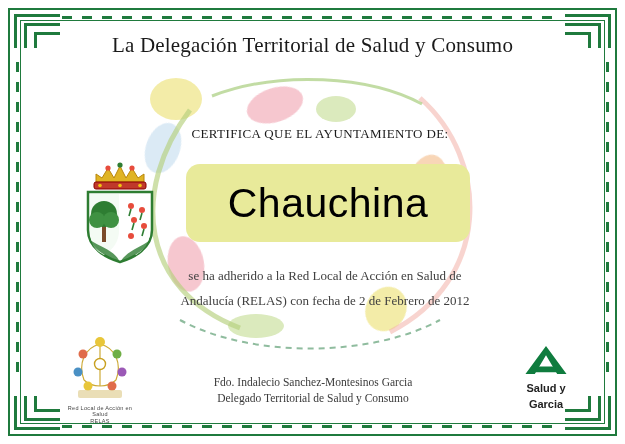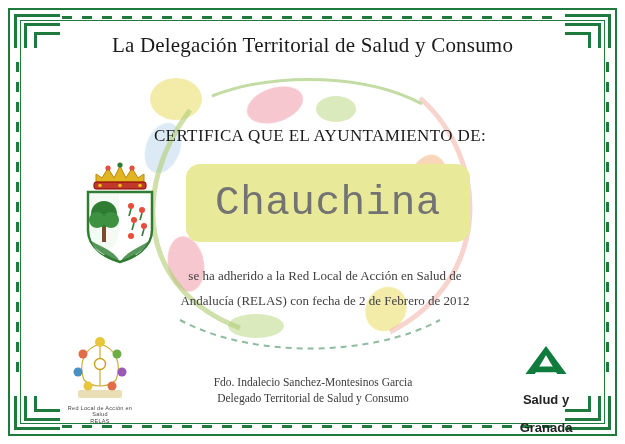--- a/index.html
+++ b/index.html
@@ -78,40 +78,40 @@
     color: #1a1a1a;
     line-height: 1.5;
     letter-spacing: .2px;
   }
   .subtitle-certifica {
     position: absolute;
     left: 120px;
     top: 126px;
     width: 400px;
     text-align: center;
-    font-size: 17px;
+    font-size: 13px;
     color: #1a1a1a;
     letter-spacing: .4px;
   }
   .name-box {
     position: absolute;
     left: 186px;
     top: 164px;
     width: 284px;
     height: 78px;
     background: #e8ea9a;
     border-radius: 14px;
     display: flex;
     align-items: center;
     justify-content: center;
   }
   .name-box .name {
     font-size: 41px;
-    color: #737373;
-    font-family: Liberation Mono, monospace;
+    color: #000000;
+    font-family: Liberation Sans, sans-serif;
     letter-spacing: .5px;
   }
   .body-line {
     position: absolute;
     width: 420px;
     left: 115px;
     text-align: center;
     font-size: 13px;
     color: #404040;
   }
@@ -156,25 +156,25 @@
   
   .junta {
     position: absolute;
     right: 36px;
     top: 344px;
     width: 86px;
     text-align: center;
   }
   .junta .jl-text {
     font-family: "Liberation Sans", sans-serif;
-    font-size: 13px;
+    font-size: 11px;
     color: #222;
     line-height: 1.25;
     font-weight: bold;
-    margin-top: 12px;
+    margin-top: 2px;
   }
 </style>
 </head>
 <body>
 
 <div id="certificate">
 
   <div>
     <div class="blob" style="left:150px;top:78px;width:52px;height:42px;background:#f0e68c;"></div>
     <div class="blob" style="left:246px;top:88px;width:58px;height:34px;background:#f3b5c0;transform:rotate(-18deg);"></div>
@@ -316,17 +316,17 @@
       <div class="relas-text">Red Local de Acción en Salud</div>
       <div class="relas-text">RELAS</div>
     </div>
 
     <div class="junta">
       <svg viewBox="0 0 60 34" width="56" height="32">
         <path d="M30,2 L52,32 L42,32 L30,12 L18,32 L8,32 Z" fill="#0f7c3e"></path>
         <path d="M22,24 L38,24 L42,30 L18,30 Z" fill="#0f7c3e"></path>
       </svg>
       <div class="jl-text">Salud y</div>
-      <div class="jl-text">Granada</div>
+      <div class="jl-text">Garcia</div>
     </div>
 
   </div>
 </div>
 
 </body></html>

